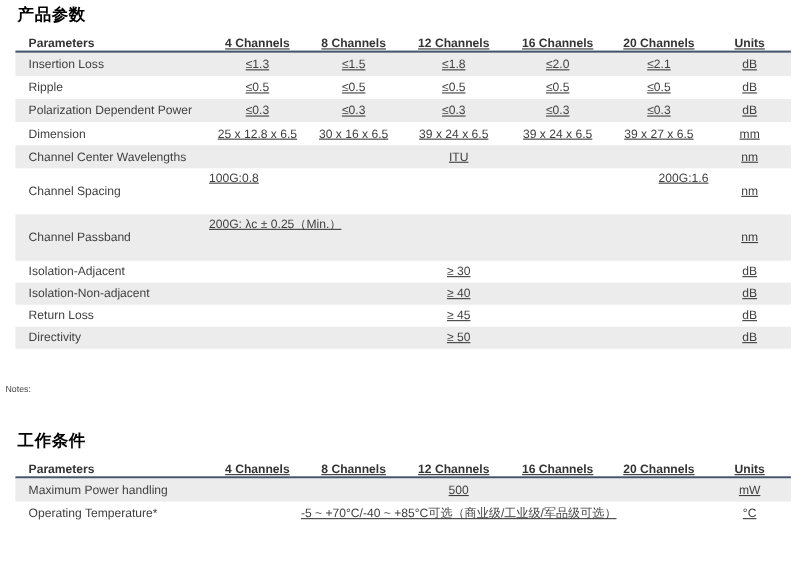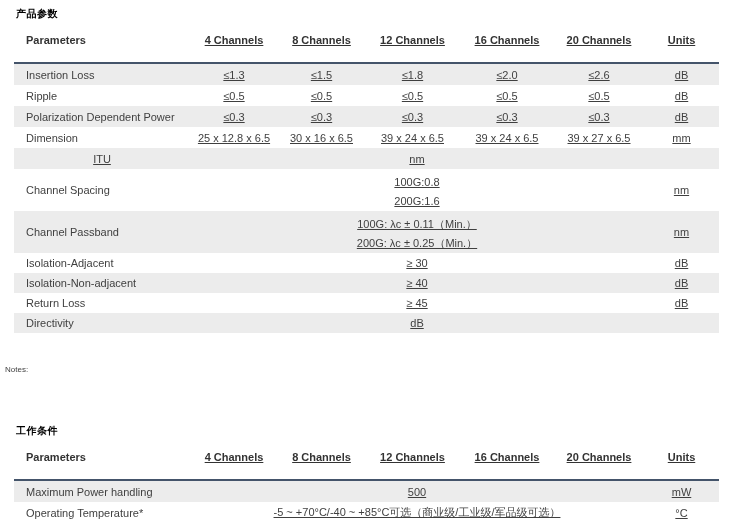--- a/index.html
+++ b/index.html
@@ -3,44 +3,44 @@
 <meta charset="utf-8">
 <style>
   html,body{margin:0;padding:0;}
   body{
     width:732px;height:523px;background:#ffffff;
     font-family:"Liberation Sans",sans-serif;
     color:#3f3f3f;font-size:11px;overflow:hidden;
   }
   .page{position:relative;width:732px;height:523px;padding-top:4px;box-sizing:border-box;}
   .sec-title{
-    font-size:10px;font-weight:bold;color:#000;
+    font-size:15px;font-weight:bold;color:#000;
     margin:0 0 1px 16px;line-height:20px;letter-spacing:.5px;
   }
   .tbl{margin-left:14px;width:705px;}
   .thead{
     display:grid;grid-template-columns:176px 88px 87px 95px 94px 90px 75px;
-    align-items:end;height:21px;padding-bottom:16px;
+    align-items:end;height:21px;padding-bottom:0;
     border-bottom:2px solid #44546a;
     font-weight:bold;color:#333;
   }
   .tr{
     display:grid;grid-template-columns:176px 88px 87px 95px 94px 90px 75px;
     align-items:center;height:21px;
   }
   .mr{grid-template-columns:176px 454px 75px;}
   .tall{height:42px;}
   .short{height:20px;}
   .shade{background:#ececec;}
   .c{white-space:nowrap;}
   .p{padding-left:12px;text-align:left;}
   .v,.u,.m,.ch{text-align:center;text-decoration:underline;}
-  .lines{display:flex;flex-direction:column;justify-content:flex-end;height:100%;line-height:19px;}
+  .lines{display:flex;justify-content:space-between;height:100%;line-height:19px;}
   .notes{margin:9px 0 0 5px;font-size:8px;line-height:11px;color:#3f3f3f;white-space:pre-wrap;}
-  .gap2{margin-top:24px;}
+  .gap2{margin-top:10px;}
 </style>
 </head>
 <body>
 
 <div class="page">
 
   <div class="sec-title">产品参数</div>
 
   <div class="tbl">
     <div class="thead">
@@ -52,21 +52,21 @@
       <div class="c ch">20 Channels</div>
       <div class="c ch">Units</div>
     </div>
 
     <div class="tr shade">
       <div class="c p">Insertion Loss</div>
       <div class="c v">≤1.3</div>
       <div class="c v">≤1.5</div>
       <div class="c v">≤1.8</div>
       <div class="c v">≤2.0</div>
-      <div class="c v">≤2.6</div>
+      <div class="c v">≤2.1</div>
       <div class="c u">dB</div>
     </div>
 
     <div class="tr">
       <div class="c p">Ripple</div>
       <div class="c v">≤0.5</div>
       <div class="c v">≤0.5</div>
       <div class="c v">≤0.5</div>
       <div class="c v">≤0.5</div>
       <div class="c v">≤0.5</div>
@@ -87,37 +87,37 @@
       <div class="c p">Dimension</div>
       <div class="c v">25 x 12.8 x 6.5</div>
       <div class="c v">30 x 16 x 6.5</div>
       <div class="c v">39 x 24 x 6.5</div>
       <div class="c v">39 x 24 x 6.5</div>
       <div class="c v">39 x 27 x 6.5</div>
       <div class="c u">mm</div>
     </div>
 
     <div class="tr mr shade">
+      <div class="c p">Channel Center Wavelengths</div>
       <div class="c m">ITU</div>
       <div class="c u">nm</div>
     </div>
 
     <div class="tr mr tall">
       <div class="c p">Channel Spacing</div>
       <div class="c m lines">
         <div>100G:0.8</div>
         <div>200G:1.6</div>
       </div>
       <div class="c u">nm</div>
     </div>
 
     <div class="tr mr tall shade">
       <div class="c p">Channel Passband</div>
       <div class="c m lines">
-        <div>100G: λc ± 0.11（Min.）</div>
         <div>200G: λc ± 0.25（Min.）</div>
       </div>
       <div class="c u">nm</div>
     </div>
 
     <div class="tr mr short">
       <div class="c p">Isolation-Adjacent</div>
       <div class="c m">≥ 30</div>
       <div class="c u">dB</div>
     </div>
@@ -129,20 +129,21 @@
     </div>
 
     <div class="tr mr short">
       <div class="c p">Return Loss</div>
       <div class="c m">≥ 45</div>
       <div class="c u">dB</div>
     </div>
 
     <div class="tr mr short shade">
       <div class="c p">Directivity</div>
+      <div class="c m">≥ 50</div>
       <div class="c u">dB</div>
     </div>
   </div>
 
   <div class="notes">
     <div>Notes:</div>
   </div>
 
   <div class="sec-title gap2">工作条件</div>
 

